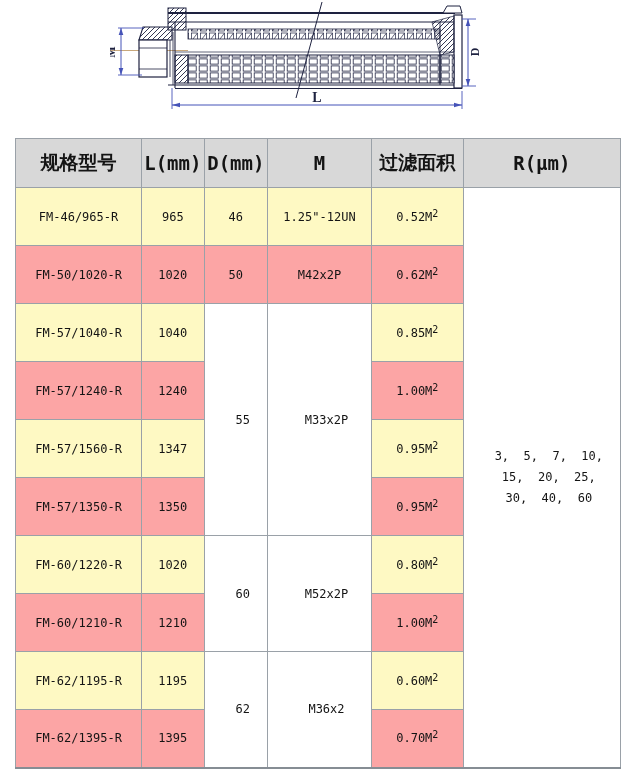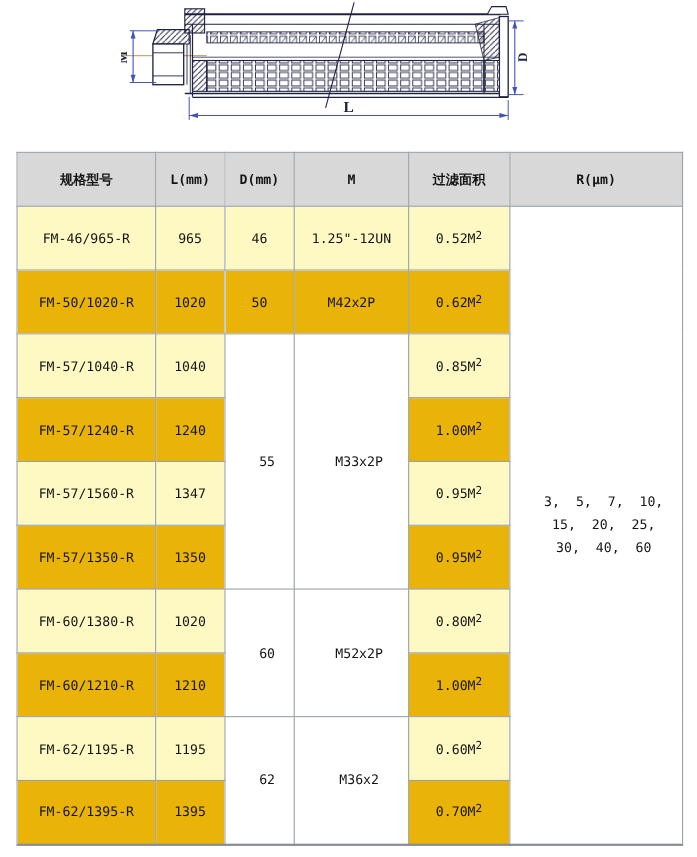--- a/index.html
+++ b/index.html
@@ -15,28 +15,28 @@
     border-collapse:collapse; table-layout:fixed;
     border:1px solid #8d949b; border-bottom:2px solid #868d94;
   }
   .spec th, .spec td {
     border:1px solid #9aa1a8; text-align:center; vertical-align:middle;
     padding:0; overflow:hidden; color:#141414;
   }
   .spec th {
     background:#d8d8d8; height:48px;
     font-family:"DejaVu Sans Mono","Liberation Mono",monospace;
-    font-weight:bold; font-size:12px;
+    font-weight:bold; font-size:19px;
   }
   .spec td {
     font-family:"DejaVu Sans Mono","Liberation Mono",monospace;
     font-size:12px; background:#fef9c3;
   }
   .spec tr.body-row { height:58px; }
-  .spec tr.alt td { background:#eab308; }
+  .spec tr.alt td { background:#fca5a5; }
   .spec td.white { background:#ffffff;padding-left:14px; }
   sup.sq { font-size:10px; line-height:0; vertical-align:4px; }
   .micron div { margin:7px 0; white-space:pre; }
 </style>
 </head>
 <body>
 
 <div id="page">
 
   <svg id="diagram" viewBox="0 0 370 112" xmlns="http://www.w3.org/2000/svg">
@@ -175,21 +175,21 @@
       <td><span>0.95M</span><sup class="sq">2</sup></td>
     </tr>
 
     <tr class="body-row alt">
       <td>FM-57/1350-R</td>
       <td>1350</td>
       <td><span>0.95M</span><sup class="sq">2</sup></td>
     </tr>
 
     <tr class="body-row">
-      <td>FM-60/1380-R</td>
+      <td>FM-60/1220-R</td>
       <td>1020</td>
       <td class="white" rowspan="2">60</td>
       <td class="white" rowspan="2">M52x2P</td>
       <td><span>0.80M</span><sup class="sq">2</sup></td>
     </tr>
 
     <tr class="body-row alt">
       <td>FM-60/1210-R</td>
       <td>1210</td>
       <td><span>1.00M</span><sup class="sq">2</sup></td>

